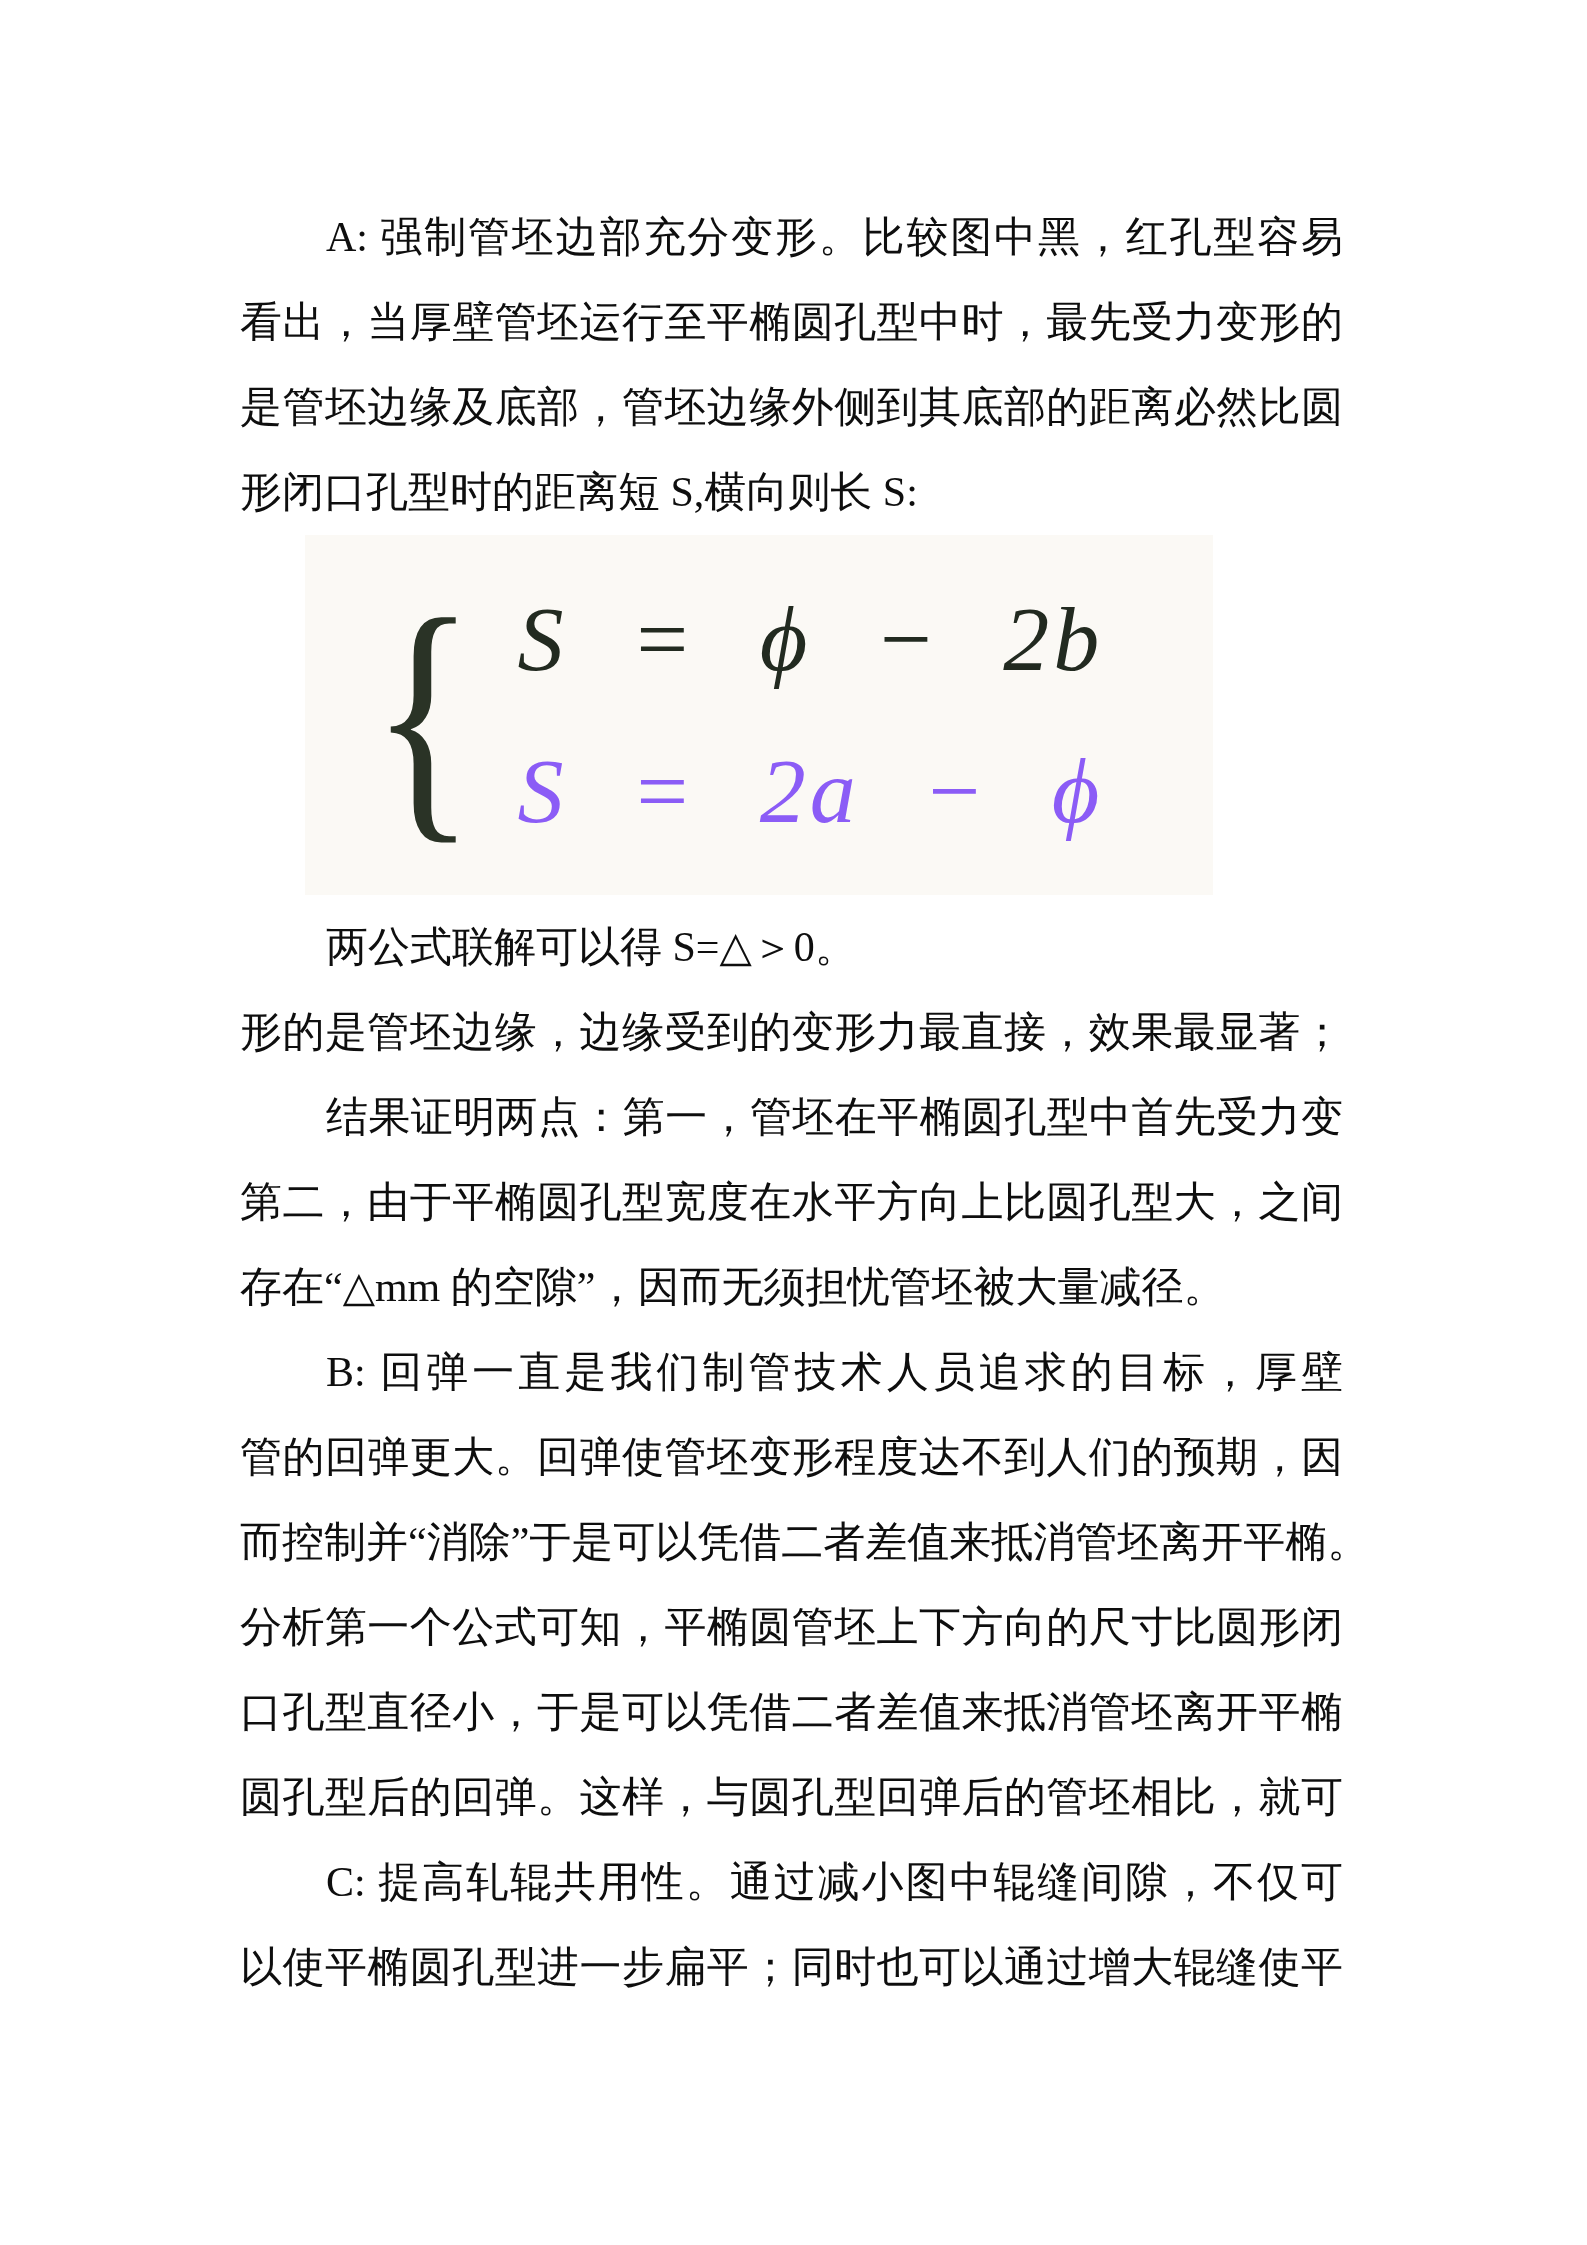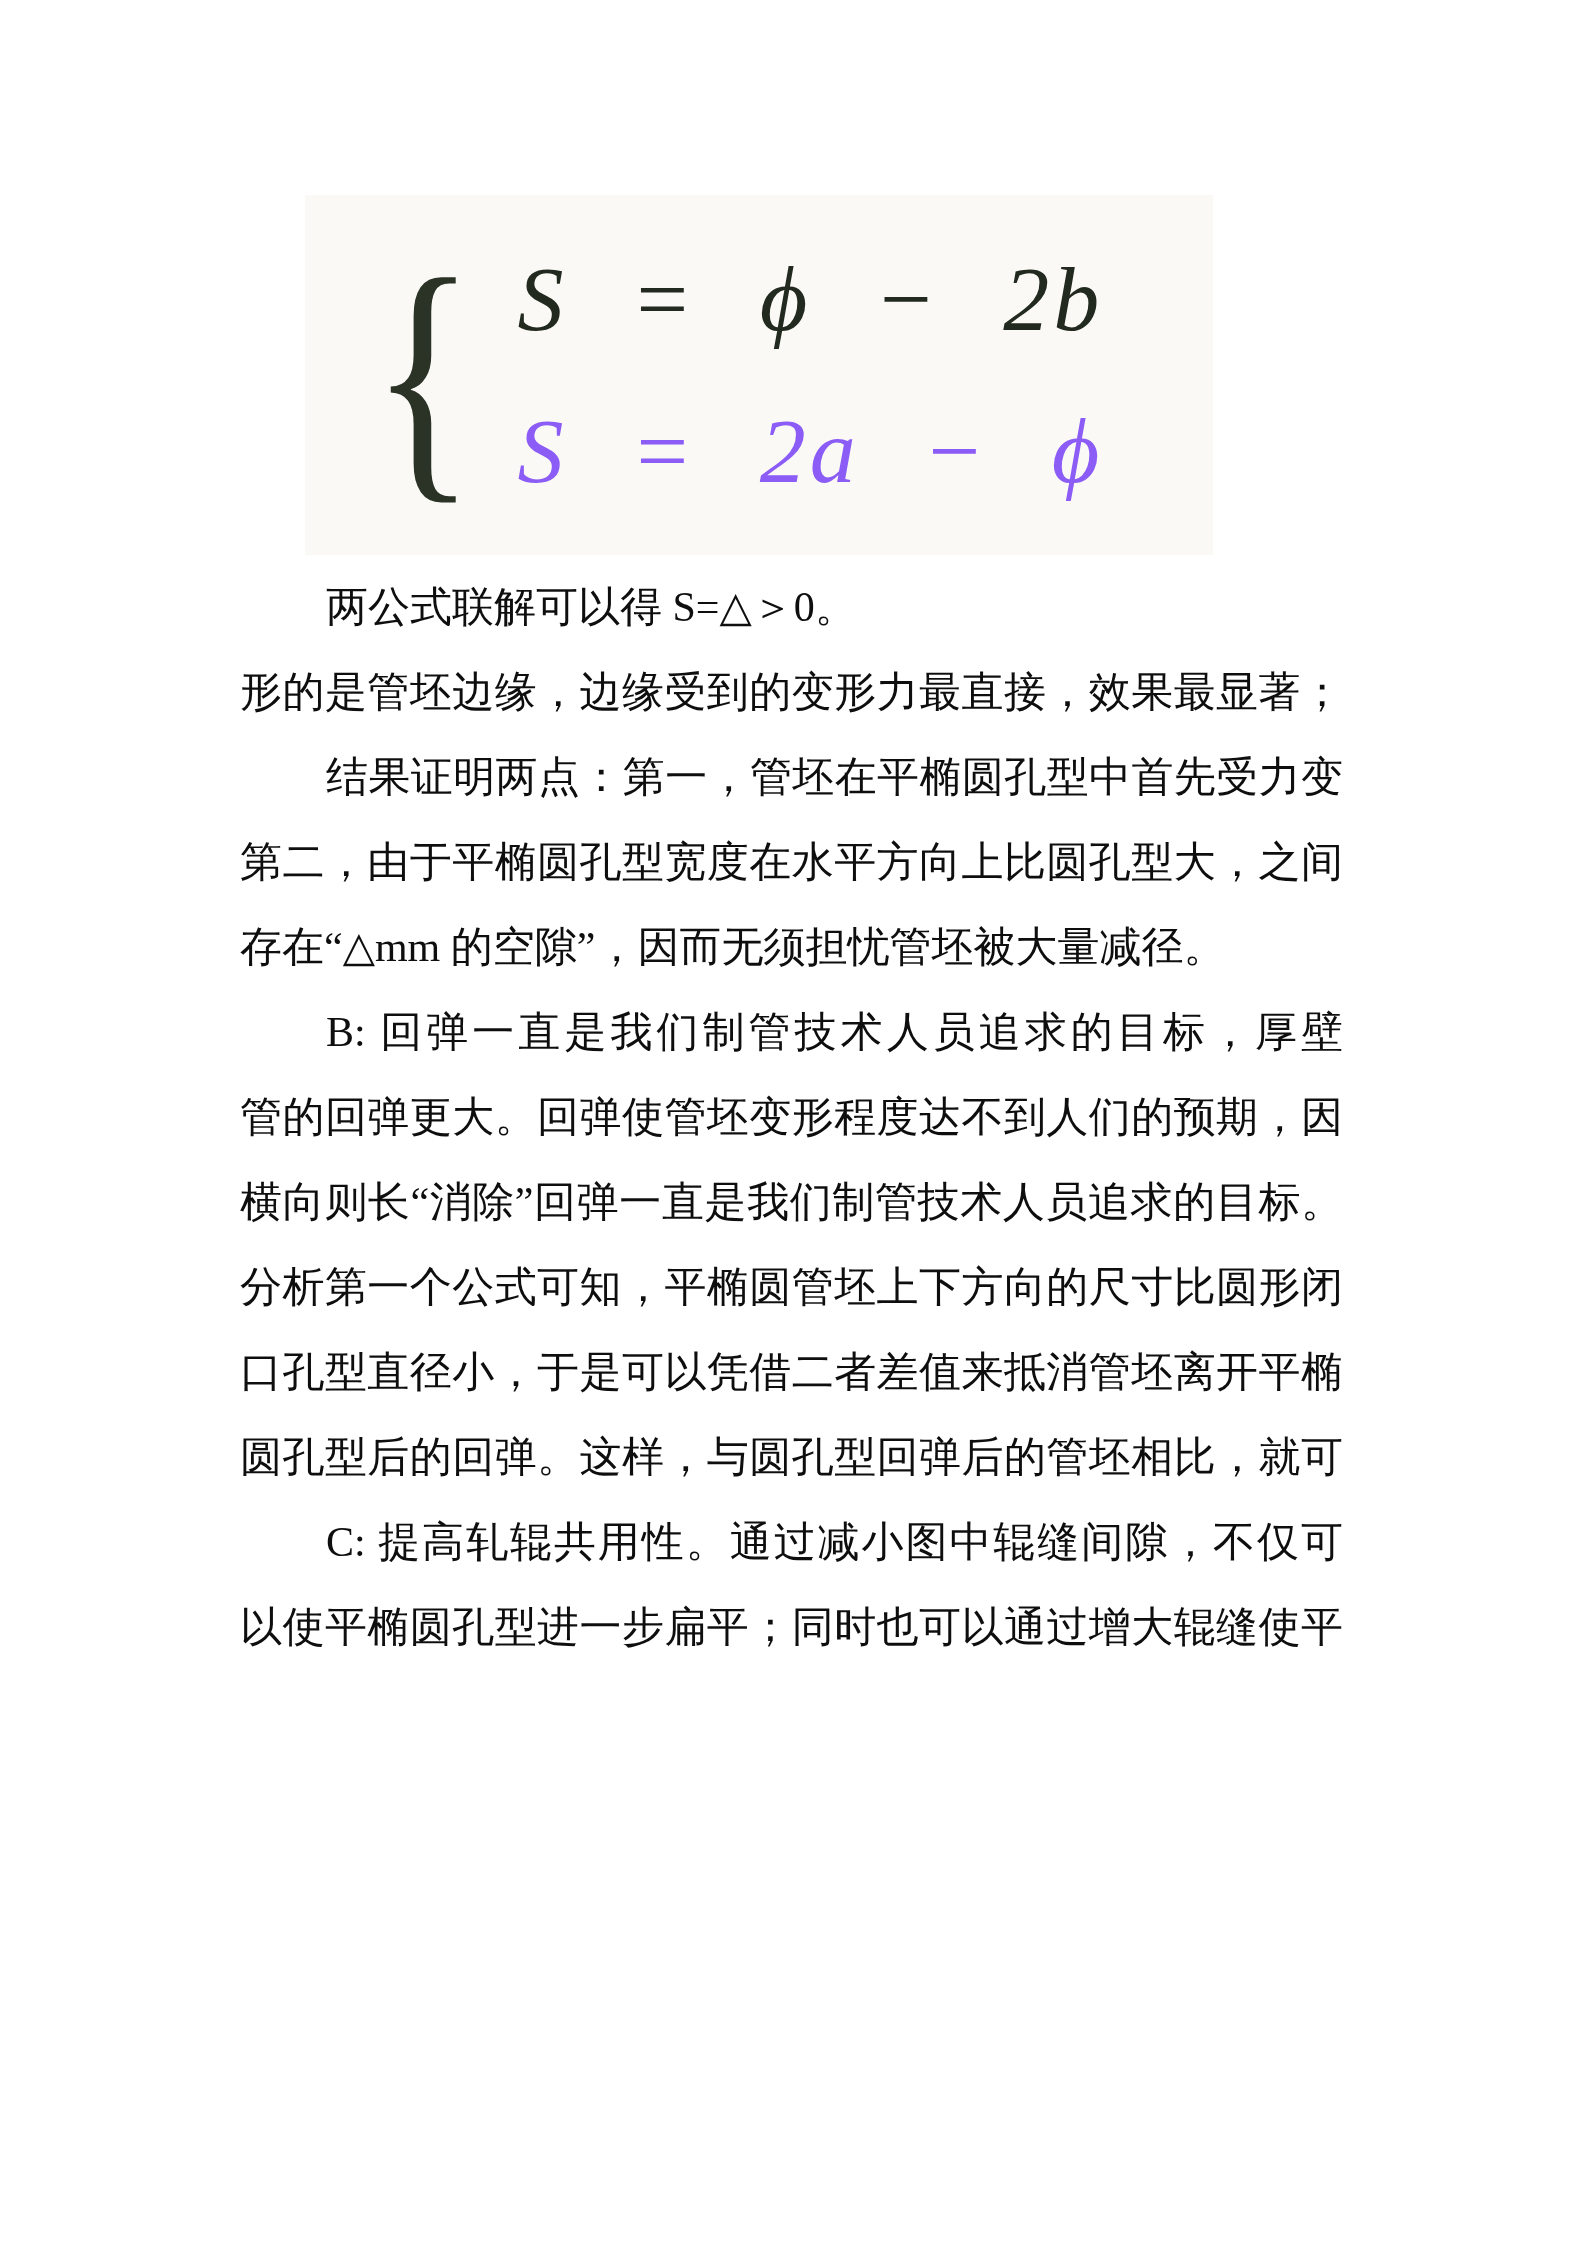--- a/index.html
+++ b/index.html
@@ -68,38 +68,44 @@
     letter-spacing: 4px;
     white-space: nowrap;
   }
 </style>
 </head>
 <body>
 
 <div class="page" style="background: rgb(255, 255, 255); color: rgb(14, 14, 14);">
   <div class="content">
 
+    <div id="text-top">
+        <div class="line ind">A: 强制管坯边部充分变形。比较图中黑，红孔型容易</div>
+        <div class="line">看出，当厚壁管坯运行至平椭圆孔型中时，最先受力变形的</div>
+        <div class="line">是管坯边缘及底部，管坯边缘外侧到其底部的距离必然比圆</div>
+        <div class="line noj">形闭口孔型时的距离短 S,横向则长 S:</div>
+      </div>
 
     <div class="formula-image" style="background: rgb(251, 249, 245);">
       <span class="brace">{</span>
       <div class="frows">
         <div class="frow" style="color: rgb(34, 42, 32);">S = ϕ − 2b</div>
         <div class="frow" style="color: #8b5cf6;">S = 2a − ϕ</div>
       </div>
     </div>
 
     <div id="text-bottom">
         <div class="line ind noj">两公式联解可以得 S=△＞0。</div>
         <div class="line">形的是管坯边缘，边缘受到的变形力最直接，效果最显著；</div>
         <div class="line ind">结果证明两点：第一，管坯在平椭圆孔型中首先受力变</div>
         <div class="line">第二，由于平椭圆孔型宽度在水平方向上比圆孔型大，之间</div>
         <div class="line noj">存在“△mm 的空隙”，因而无须担忧管坯被大量减径。</div>
         <div class="line ind">B: 回弹一直是我们制管技术人员追求的目标，厚壁</div>
         <div class="line">管的回弹更大。回弹使管坯变形程度达不到人们的预期，因</div>
-        <div class="line">横向则长“消除”回弹一直是我们制管技术人员追求的目标。</div>
+        <div class="line">而控制并“消除”于是可以凭借二者差值来抵消管坯离开平椭。</div>
         <div class="line">分析第一个公式可知，平椭圆管坯上下方向的尺寸比圆形闭</div>
         <div class="line">口孔型直径小，于是可以凭借二者差值来抵消管坯离开平椭</div>
         <div class="line">圆孔型后的回弹。这样，与圆孔型回弹后的管坯相比，就可</div>
         <div class="line ind">C: 提高轧辊共用性。通过减小图中辊缝间隙，不仅可</div>
         <div class="line">以使平椭圆孔型进一步扁平；同时也可以通过增大辊缝使平</div>
       </div>
 
   </div>
 </div>
 

